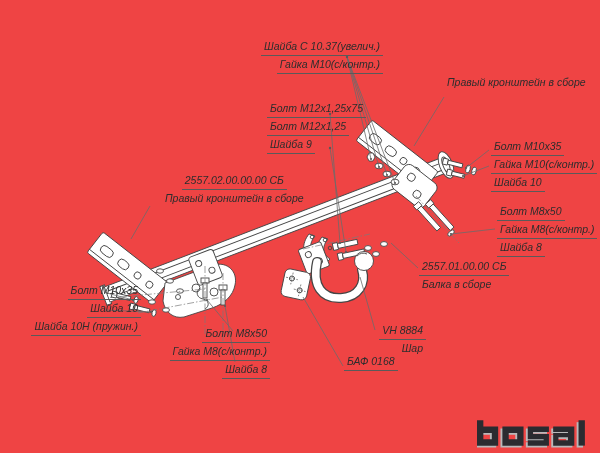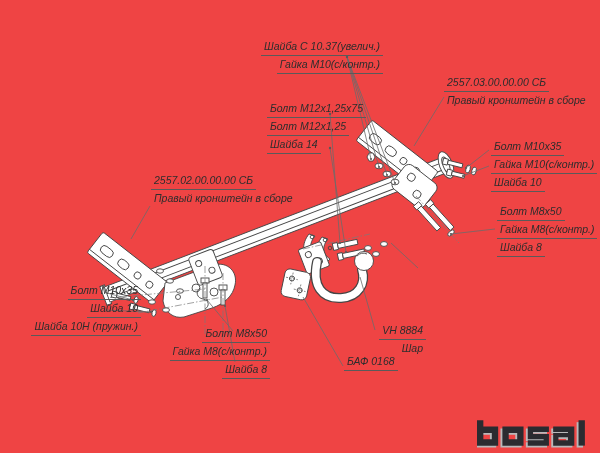--- a/index.html
+++ b/index.html
@@ -16,21 +16,21 @@
   }
   .cl { display:block; }
   .cl .t { padding:0 3px 1px 3px; display:inline-block; }
   .cl .u { border-bottom:1px solid #5a5a5a; }
 
   .co-washer-c      { right:253px; top:38px;  text-align:right; }
   .co-right-bracket { left:444px;  top:74px;  text-align:left;  }
   .co-bolt-m12      { right:270px; top:100px; }
   .co-bolt-m10-right{ left:491px;  top:138px; text-align:left;  }
   .co-bolt-m8-right { left:497px;  top:203px; text-align:left;  }
-  .co-left-bracket  { left:151px;  top:172px; text-align:left;  }
+  .co-left-bracket  { left:162px;  top:172px; text-align:center;  }
   .co-bolt-m10-left { right:495px; top:282px; text-align:right; }
   .co-bolt-m8-bottom{ right:366px; top:325px; text-align:right; }
   .co-beam          { left:419px;  top:258px; text-align:left;  }
   .co-ball          { left:370px;  top:322px; text-align:right; width:56px; }
   .co-socket        { left:344px;  top:353px; text-align:right;  }
 
   .logo { position:absolute; left:477px; top:420px; z-index:2; }
   .sr { position:absolute; width:1px; height:1px; overflow:hidden; clip:rect(0 0 0 0); white-space:nowrap; }
 </style>
 </head>
@@ -241,28 +241,27 @@
       </g>
     </g>
   </svg>
 
   <div class="callout co-washer-c">
     <div class="cl"><span class="t u">Шайба С 10.37(увелич.)</span></div>
     <div class="cl"><span class="t u">Гайка М10(с/контр.)</span></div>
   </div>
 
   <div class="callout co-right-bracket">
-    <div class="cl"><span class="t u">2557.03.00.00.00 СБ</span></div>
     <div class="cl"><span class="t">Правый кронштейн в сборе</span></div>
   </div>
 
   <div class="callout co-bolt-m12">
     <div class="cl"><span class="t u">Болт М12х1,25х75</span></div>
     <div class="cl"><span class="t u">Болт М12х1,25</span></div>
-    <div class="cl"><span class="t u">Шайба 14</span></div>
+    <div class="cl"><span class="t u">Шайба 9</span></div>
   </div>
 
   <div class="callout co-bolt-m10-right">
     <div class="cl"><span class="t u">Болт М10х35</span></div>
     <div class="cl"><span class="t u">Гайка М10(с/контр.)</span></div>
     <div class="cl"><span class="t u">Шайба 10</span></div>
   </div>
 
   <div class="callout co-bolt-m8-right">
     <div class="cl"><span class="t u">Болт М8х50</span></div>
@@ -280,20 +279,24 @@
     <div class="cl"><span class="t u">Шайба 10</span></div>
     <div class="cl"><span class="t u">Шайба 10Н (пружин.)</span></div>
   </div>
 
   <div class="callout co-bolt-m8-bottom">
     <div class="cl"><span class="t u">Болт М8х50</span></div>
     <div class="cl"><span class="t u">Гайка М8(с/контр.)</span></div>
     <div class="cl"><span class="t u">Шайба 8</span></div>
   </div>
 
+  <div class="callout co-beam">
+    <div class="cl"><span class="t u">2557.01.00.00 СБ</span></div>
+    <div class="cl"><span class="t">Балка в сборе</span></div>
+  </div>
 
   <div class="callout co-ball">
     <div class="cl"><span class="t u">VH 8884</span></div>
     <div class="cl"><span class="t">Шар</span></div>
   </div>
 
   <div class="callout co-socket">
     <div class="cl"><span class="t u">БАФ 0168</span></div>
   </div>
 

